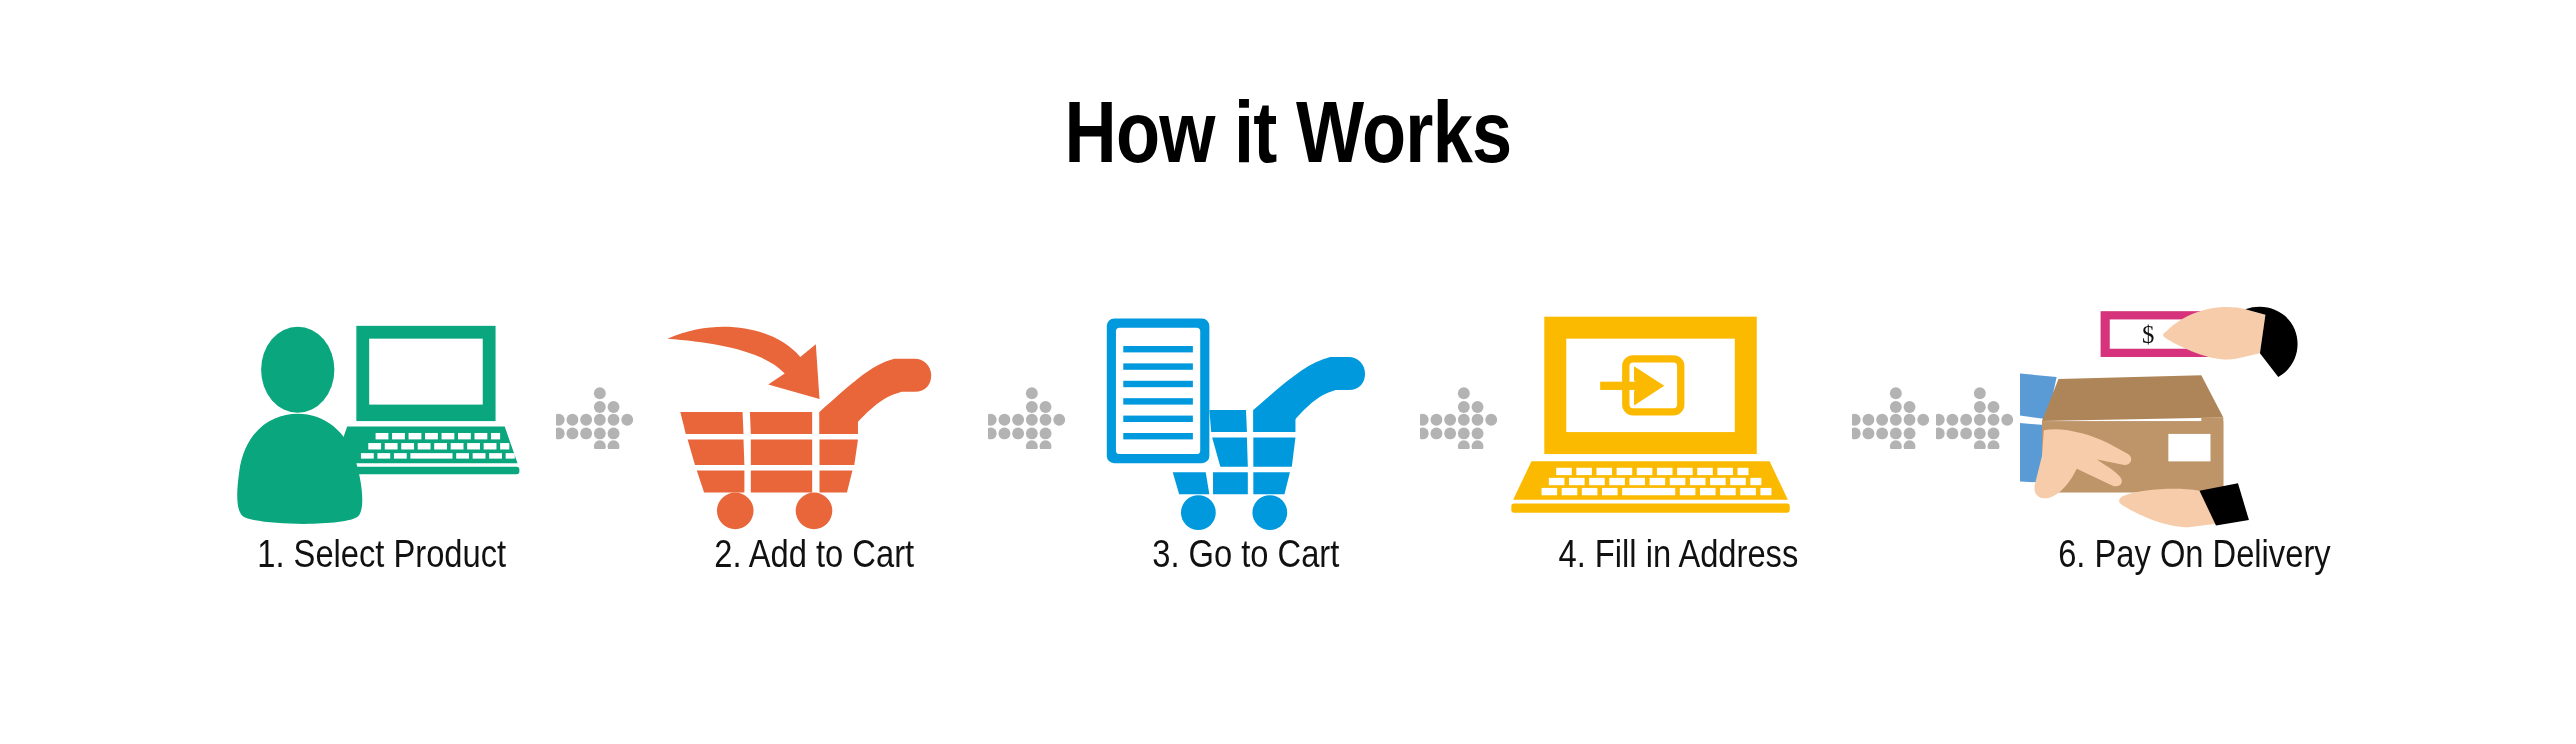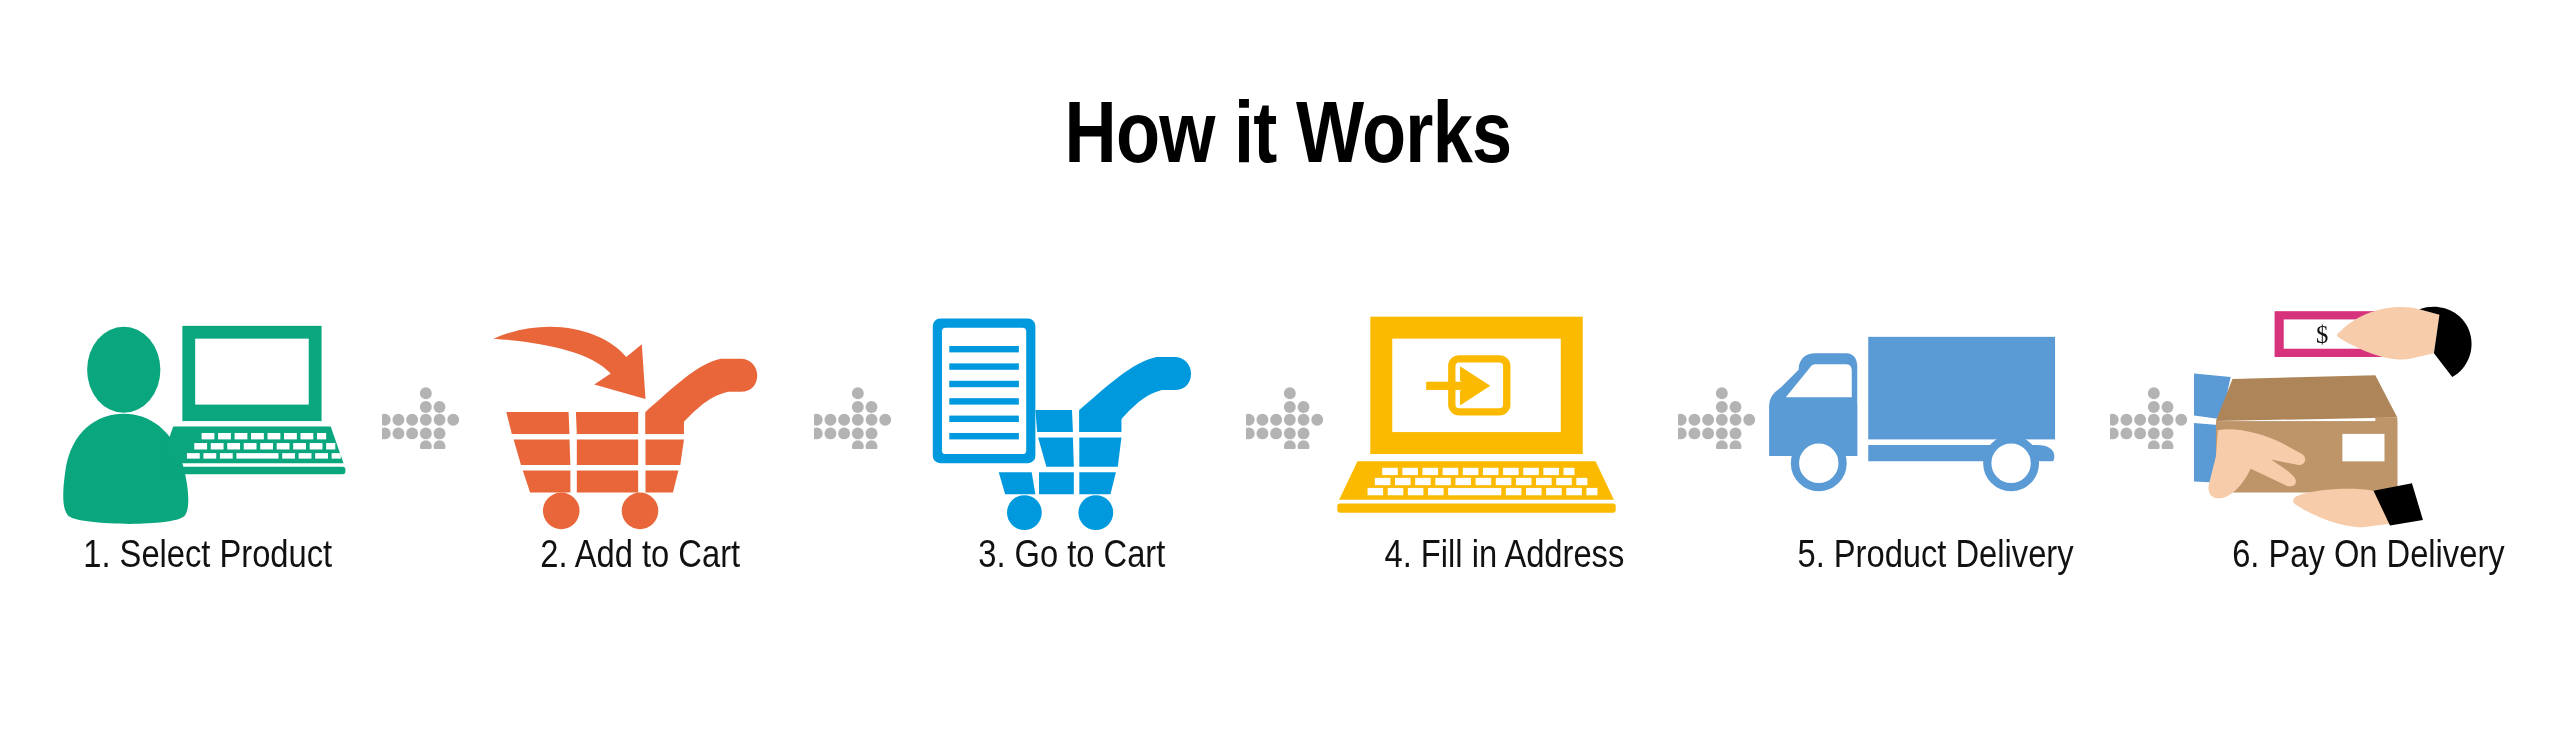--- a/index.html
+++ b/index.html
@@ -373,41 +373,20 @@
           <circle cx="18" cy="53" r="6.5"></circle>
           <circle cx="33" cy="53" r="6.5"></circle>
           <circle cx="48" cy="53" r="6.5"></circle>
           <circle cx="63" cy="53" r="6.5"></circle>
           <circle cx="48" cy="67" r="6.5"></circle>
           <circle cx="63" cy="67" r="6.5"></circle>
         </g>
       </svg>
     </div>
 
-    <div class="step">
-      <div class="art">
-        <svg width="348" height="229" viewBox="0 0 380 250" xmlns="http://www.w3.org/2000/svg">
-
-          <rect x="116" y="38" width="204" height="112" fill="#5B9BD5"></rect>
-
-          <path d="M116 156 L300 156 C 316 156 322 164 318 174 L116 174 Z" fill="#5B9BD5"></path>
-
-          <path d="M40 74 C 40 62 48 56 58 56 L92 56 C 100 56 104 62 104 70 L104 168 L8 168 L8 112 C 8 104 14 98 20 94 L40 74 Z" fill="#5B9BD5"></path>
-
-          <rect x="8" y="112" width="96" height="56" fill="#5B9BD5"></rect>
-
-          <path d="M58 68 L92 68 C 96 68 98 71 98 75 L98 104 L26 104 L52 72 C 54 69 56 68 58 68 Z" fill="#FFFFFF"></path>
-
-          <circle cx="62" cy="176" r="26" fill="#FFFFFF" stroke="#5B9BD5" stroke-width="9"></circle>
-
-          <circle cx="272" cy="176" r="26" fill="#FFFFFF" stroke="#5B9BD5" stroke-width="9"></circle>
-        </svg>
-      </div>
-      <div class="caption">5. Product Delivery</div>
-    </div>
 
     <div class="sep">
       <svg width="84" height="64" viewBox="0 0 92 70" xmlns="http://www.w3.org/2000/svg">
         <g fill="#B3B3B3">
           <circle cx="48" cy="9" r="6.5"></circle>
           <circle cx="48" cy="24" r="6.5"></circle>
           <circle cx="63" cy="24" r="6.5"></circle>
           <circle cx="3" cy="38" r="6.5"></circle>
           <circle cx="18" cy="38" r="6.5"></circle>
           <circle cx="33" cy="38" r="6.5"></circle>

